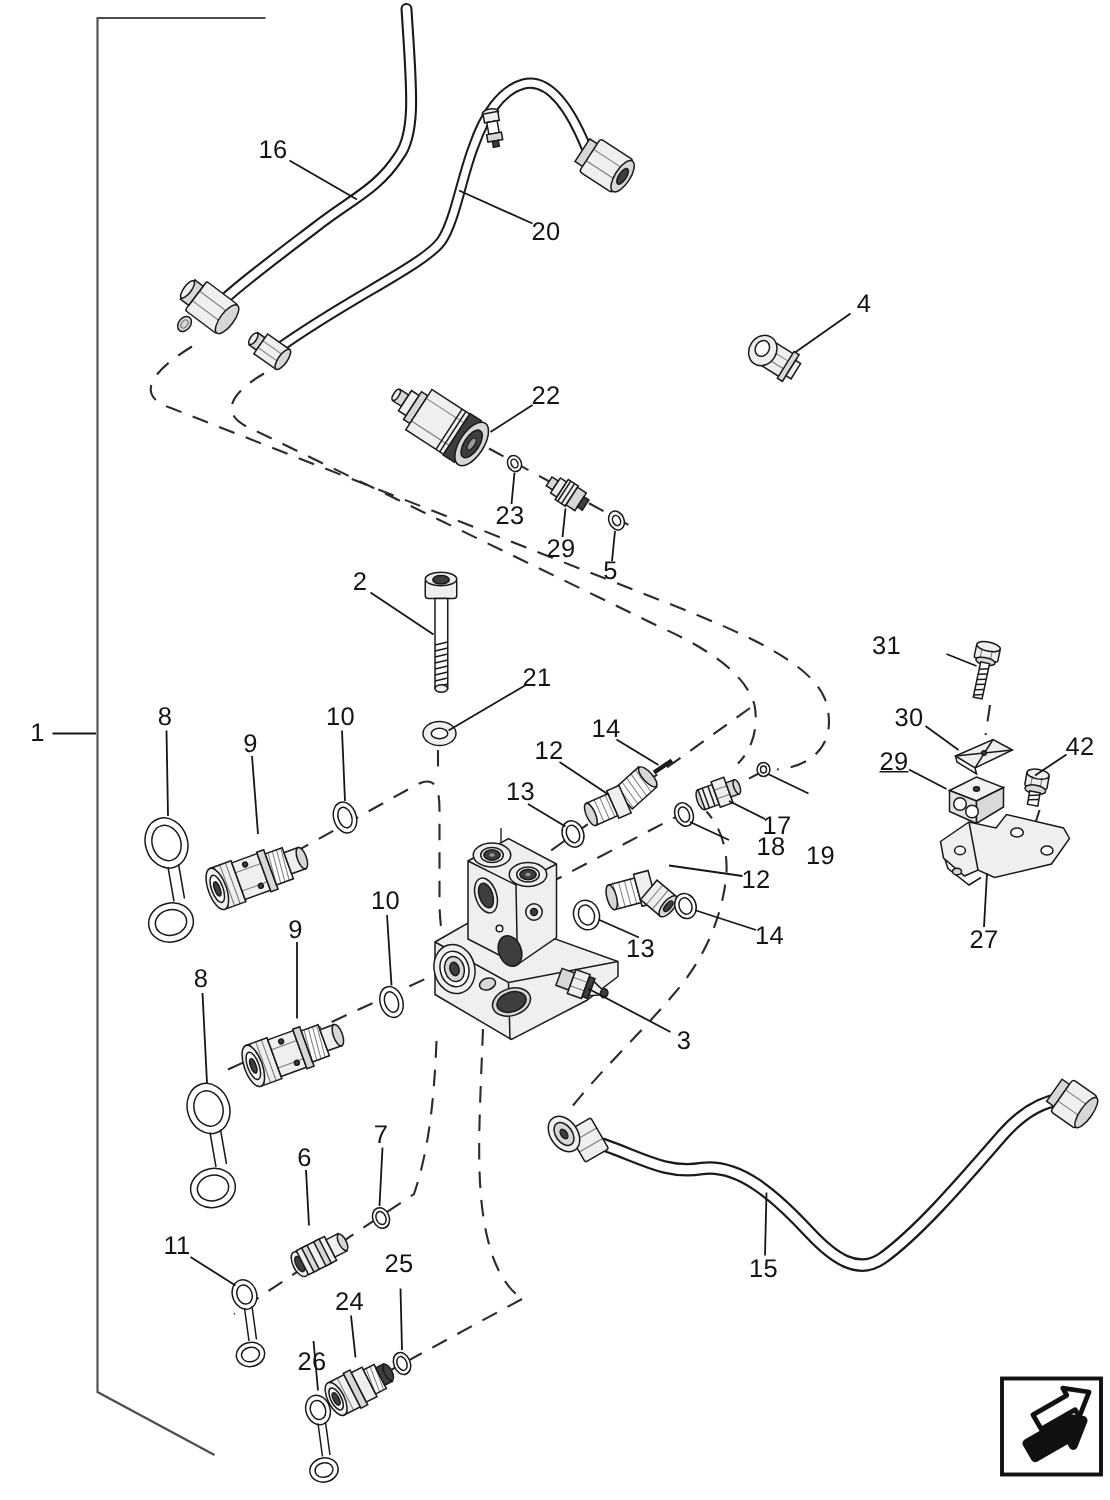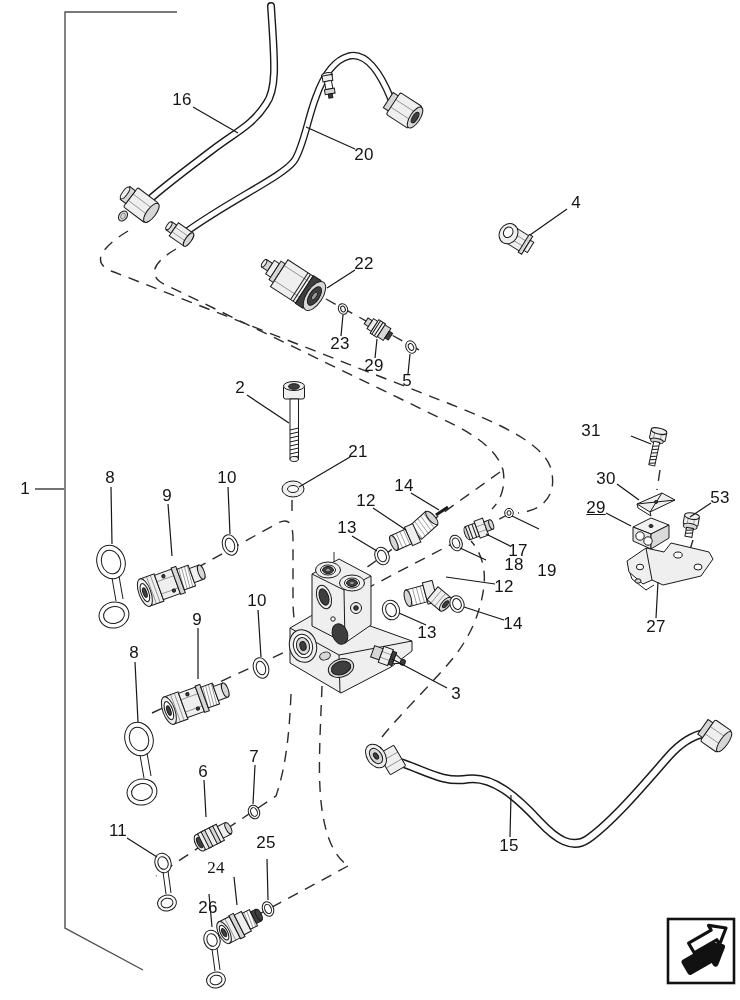--- a/index.html
+++ b/index.html
@@ -475,24 +475,24 @@
       <span class="callout" style="left: 504px; top: 587px;">12</span>
       <span class="callout" style="left: 427px; top: 633px;">13</span>
       <span class="callout" style="left: 513px; top: 624px;">14</span>
       <span class="callout" style="left: 257px; top: 601px;">10</span>
       <span class="callout" style="left: 197px; top: 620px;">9</span>
       <span class="callout" style="left: 134px; top: 653px;">8</span>
       <span class="callout" style="left: 456px; top: 694px;">3</span>
       <span class="callout" style="left: 591px; top: 431px;">31</span>
       <span class="callout" style="left: 606px; top: 479px;">30</span>
       <span class="callout" style="left: 596px; top: 508px; text-decoration: underline;">29</span>
-      <span class="callout" style="left: 720px; top: 498px;">53</span>
+      <span class="callout" style="left: 720px; top: 498px;">42</span>
       <span class="callout" style="left: 656px; top: 627px;">27</span>
       <span class="callout" style="left: 509px; top: 846px;">15</span>
       <span class="callout" style="left: 203px; top: 772px;">6</span>
       <span class="callout" style="left: 254px; top: 757px;">7</span>
       <span class="callout" style="left: 118px; top: 831px;">11</span>
-      <span class="callout" style="left: 216px; top: 868px; font-family: Liberation Serif, serif;">24</span>
+      <span class="callout" style="left: 233px; top: 868px;">24</span>
       <span class="callout" style="left: 266px; top: 843px;">25</span>
       <span class="callout" style="left: 208px; top: 908px;">26</span>
     </div>
 
 </div>
 
 </body></html>

